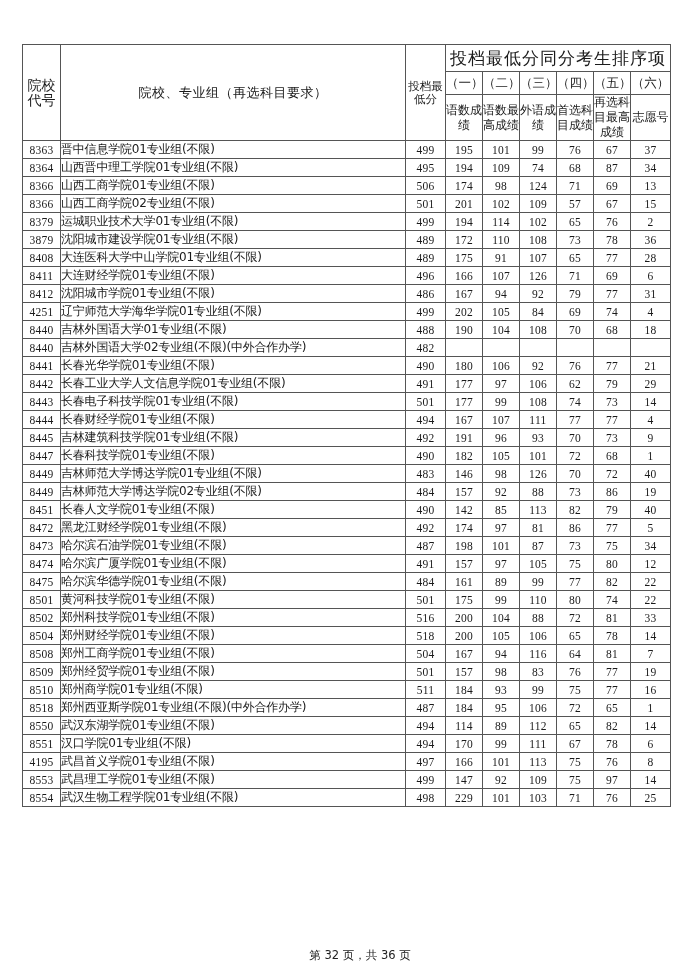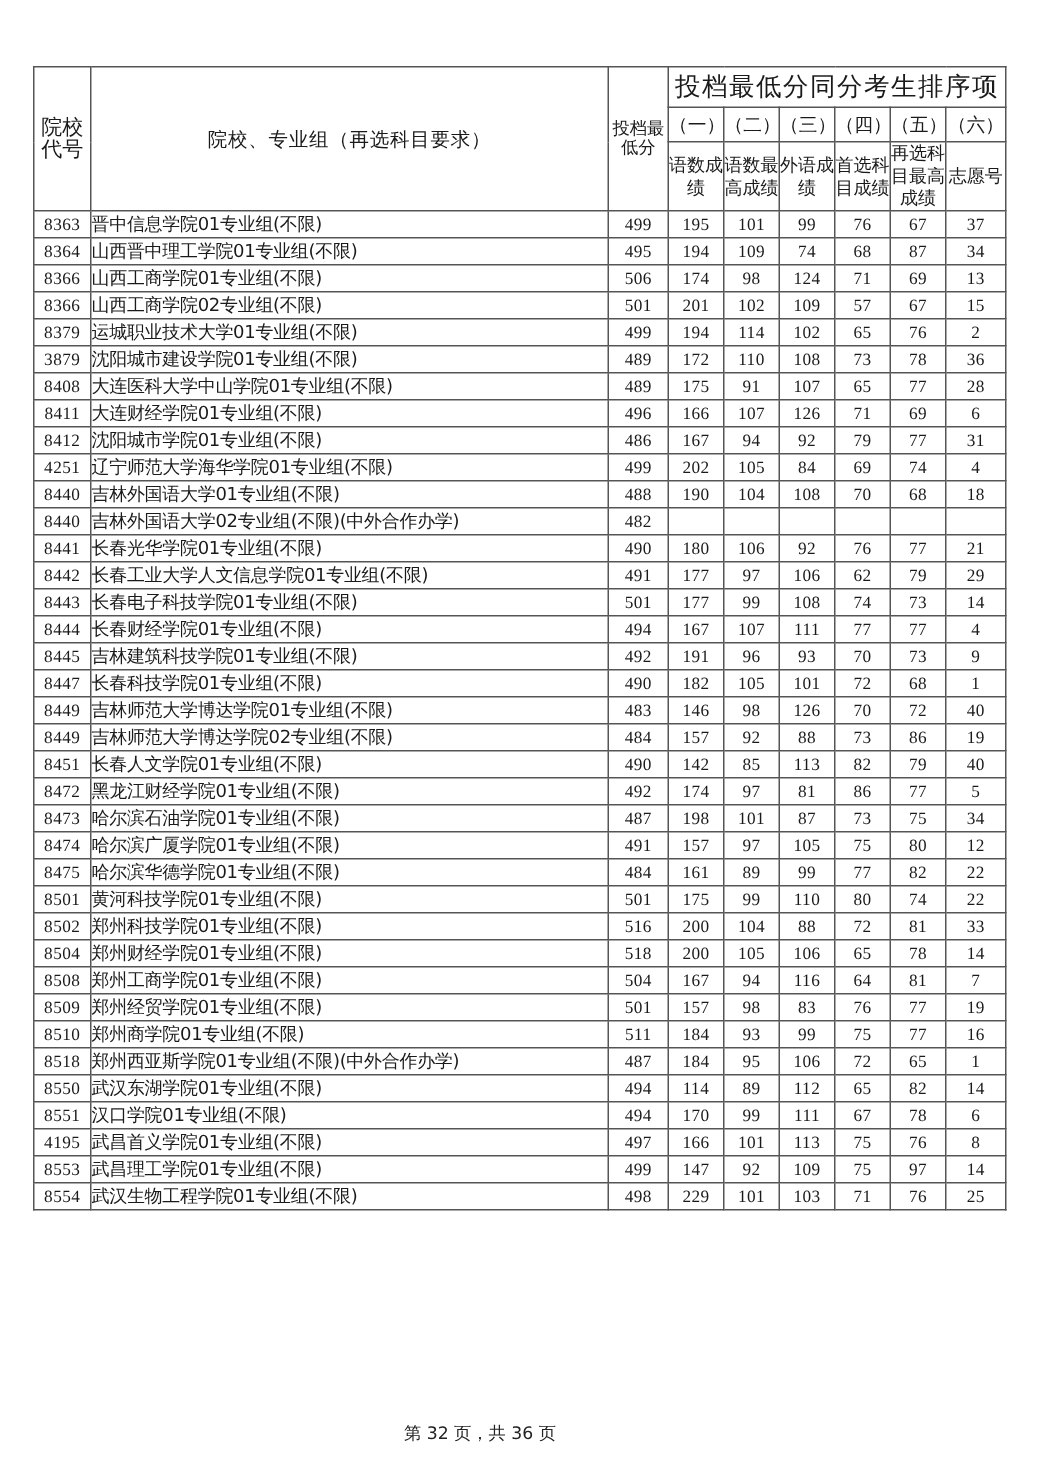--- a/index.html
+++ b/index.html
@@ -128,20 +128,21 @@
   }
   .footer {
     position: absolute;
     left: 0;
     top: 948px;
     width: 640px;
     text-align: center;
     font-size: 11.5px;
     font-family: "DejaVu Sans", "Liberation Sans", sans-serif;
     color: #222;
+    padding-left: 40px;
   }
 </style>
 </head>
 <body>
 
 <div class="page">
 
   <table class="score-table">
     <colgroup>
       <col class="c-code">

